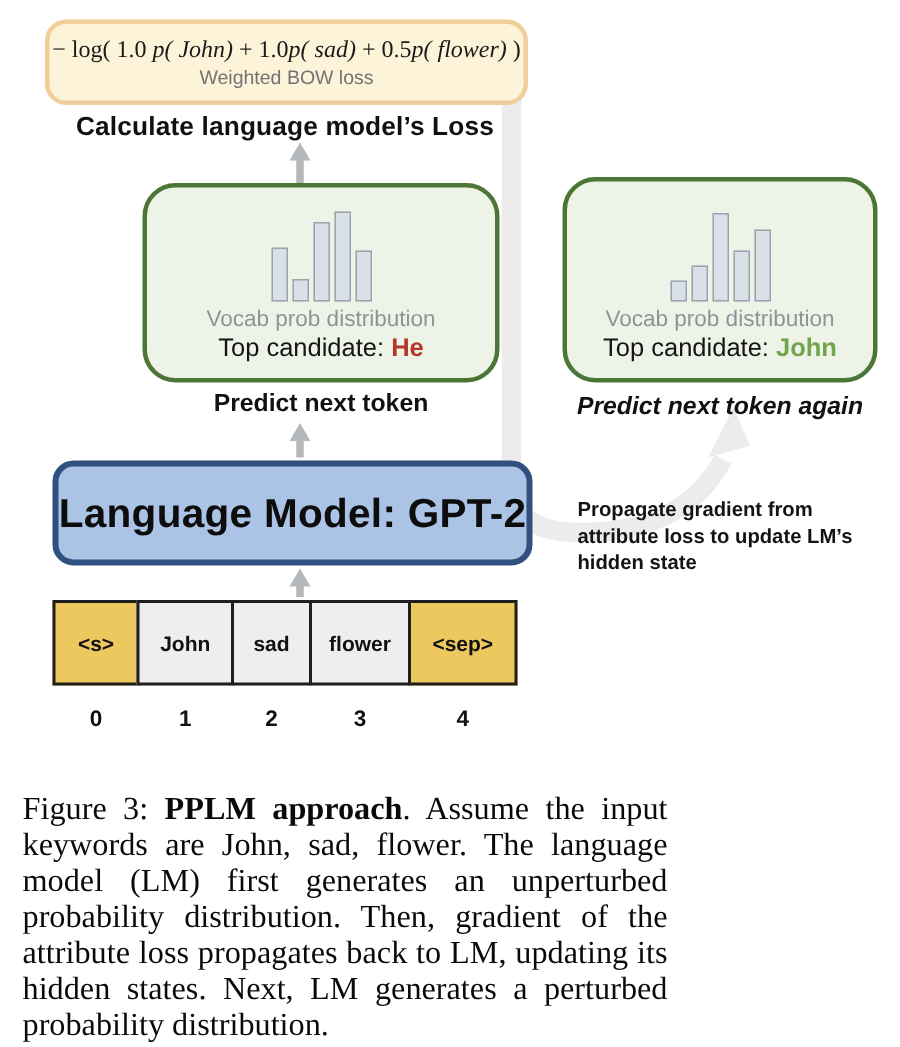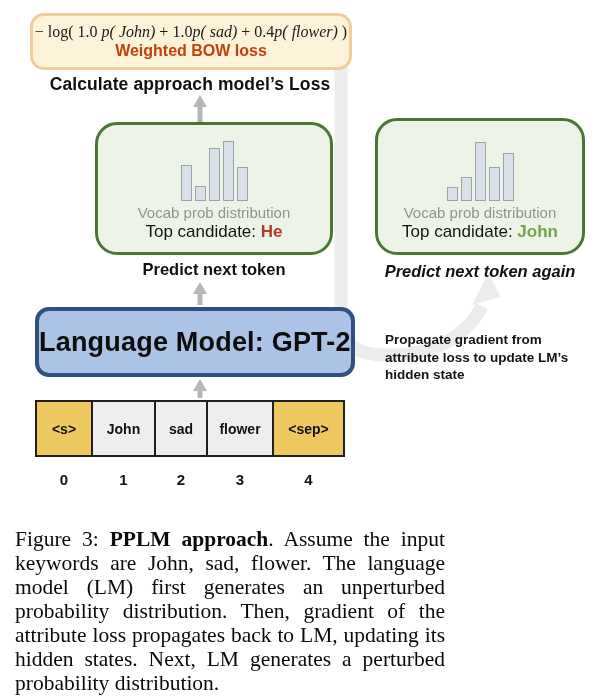--- a/index.html
+++ b/index.html
@@ -6,21 +6,21 @@
   #stage{position:relative;width:600px;height:698px;background:#ffffff;overflow:hidden;
          font-family:"Liberation Sans",sans-serif;color:#111;}
   #arrow-layer{position:absolute;left:0;top:0;z-index:0;}
 
   
   .loss-box{position:absolute;left:30px;top:13px;width:322px;height:57px;z-index:2;
     background:#fdf3d8;border:3px solid #f0cd9b;border-radius:14px;box-sizing:border-box;
     display:flex;flex-direction:column;align-items:center;justify-content:center;gap:1px;}
   .formula{font-family:"Liberation Serif",serif;font-size:16px;white-space:pre;color:#1a1a1a;}
   .formula .it{font-style:italic;}
-  .bow-label{font-size:16px;font-weight:bold;color:#c2410c;}
+  .bow-label{font-size:13px;font-weight:normal;color:#737373;}
 
   .calc-label{position:absolute;left:20px;top:74px;width:340px;text-align:center;z-index:2;
     font-size:17.5px;font-weight:bold;letter-spacing:0.1px;}
 
   
   .pred-box{position:absolute;z-index:2;background:#eef3e8;border:3.5px solid #4c7636;
     border-radius:22px;box-sizing:border-box;display:flex;flex-direction:column;
     align-items:center;justify-content:flex-end;padding-bottom:10px;}
   .pred-left{left:95px;top:122px;width:238px;height:133px;}
   .pred-right{left:375px;top:118px;width:210px;height:137px;}
@@ -31,21 +31,21 @@
   .cand-he{font-weight:bold;color:#b5382a;}
   .cand-john{font-weight:bold;color:#71a54d;}
 
   .pred-caption{position:absolute;z-index:2;font-weight:bold;font-size:16.5px;text-align:center;}
   .pc-left{left:95px;top:260px;width:238px;}
   .pc-right{left:360px;top:262px;width:240px;font-style:italic;}
 
   
   .lm-box{position:absolute;left:35px;top:307px;width:320px;height:70px;z-index:2;
     background:#abc4e5;border:4px solid #30507f;border-radius:14px;box-sizing:border-box;
-    display:flex;align-items:center;justify-content:flex-start;}
+    display:flex;align-items:center;justify-content:center;}
   .lm-label{font-size:27px;font-weight:bold;color:#0d0d0d;letter-spacing:0.2px;}
 
   .grad-note{position:absolute;left:385px;top:331px;width:200px;z-index:2;
     font-size:13.5px;font-weight:bold;line-height:1.3;color:#141414;}
 
   
   .token-row{position:absolute;left:35px;top:400px;display:flex;z-index:2;}
   .token-cell{height:57px;box-sizing:border-box;border:2px solid #1f1f1f;margin-left:-2px;
     display:flex;align-items:center;justify-content:center;font-size:14px;font-weight:600;color:#111;}
   .token-cell:first-child{margin-left:0;}
@@ -78,25 +78,25 @@
     <polygon points="193,107 207,107 200,95" fill="#b5b8ba"></polygon>
 
     <line x1="200" y1="305" x2="200" y2="293" stroke="#b5b8ba" stroke-width="5"></line>
     <polygon points="193,294 207,294 200,282" fill="#b5b8ba"></polygon>
 
     <line x1="200" y1="398" x2="200" y2="390" stroke="#b5b8ba" stroke-width="5"></line>
     <polygon points="193,391 207,391 200,379" fill="#b5b8ba"></polygon>
   </svg>
 
   <div class="loss-box">
-    <div class="formula"><span>− log( 1.0 </span><span class="it">p( John)</span><span> + 1.0</span><span class="it">p( sad)</span><span> + 0.4</span><span class="it">p( flower)</span><span> )</span></div>
+    <div class="formula"><span>− log( 1.0 </span><span class="it">p( John)</span><span> + 1.0</span><span class="it">p( sad)</span><span> + 0.5</span><span class="it">p( flower)</span><span> )</span></div>
     <div class="bow-label">Weighted BOW loss</div>
   </div>
 
-  <div class="calc-label">Calculate approach model’s Loss</div>
+  <div class="calc-label">Calculate language model’s Loss</div>
 
   <div class="pred-box pred-left">
     <div class="bars">
         <div class="bar" style="height: 36px;"></div>
         <div class="bar" style="height: 15px;"></div>
         <div class="bar" style="height: 53px;"></div>
         <div class="bar" style="height: 60px;"></div>
         <div class="bar" style="height: 34px;"></div>
       </div>
     <div class="vocab-label">Vocab prob distribution</div>

